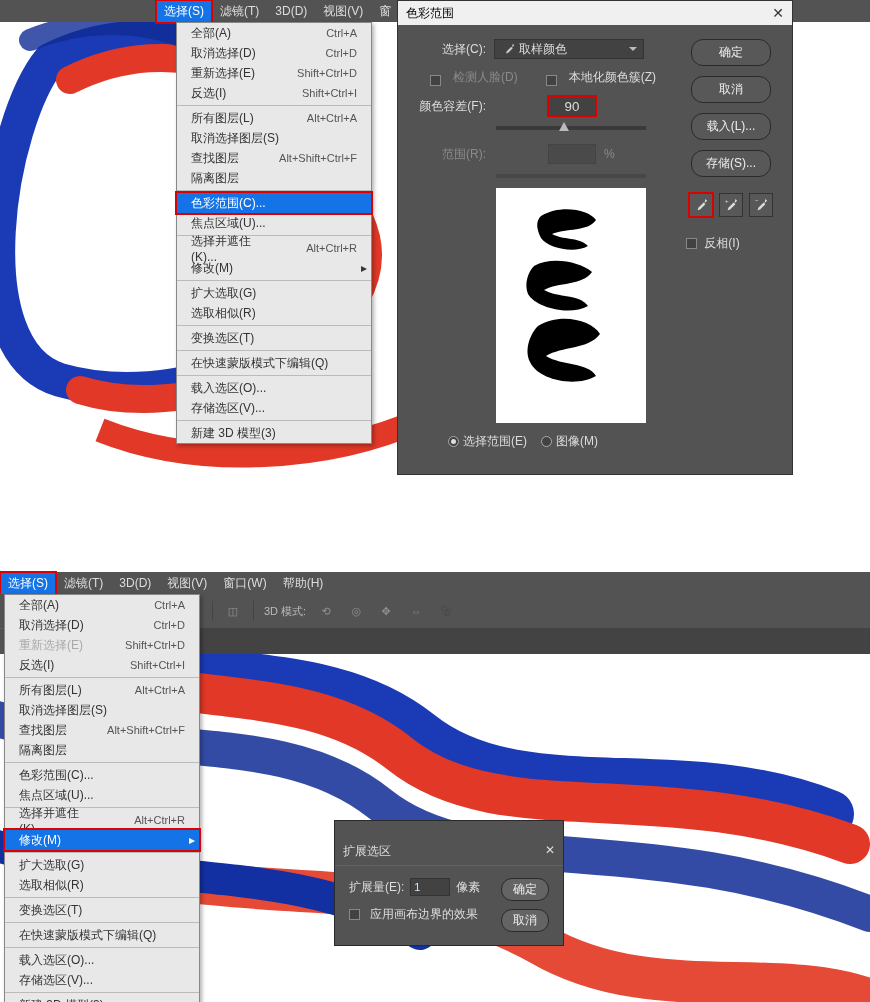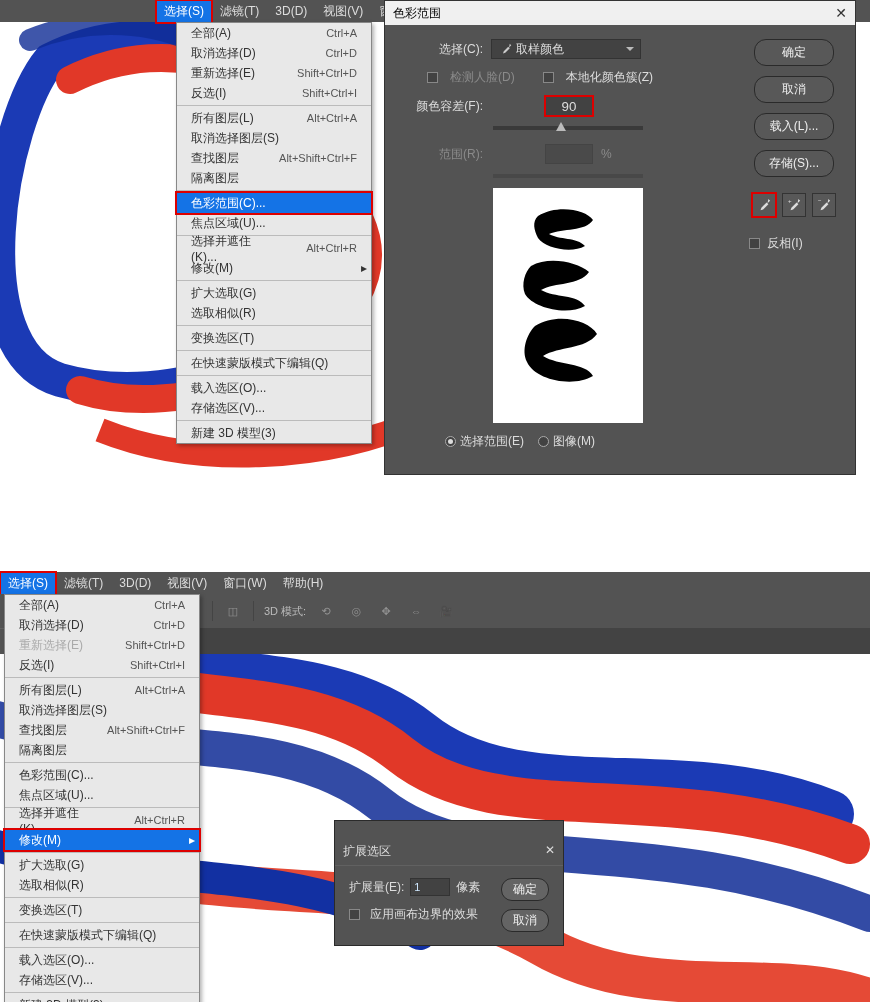--- a/index.html
+++ b/index.html
@@ -16,21 +16,21 @@
   .dropdown-row.highlighted { background: #1473e6; color: #fff; }
   .dropdown-row.highlighted.red-box { outline-offset: 0; }
   .dropdown-row .shortcut { margin-left: 30px; color: #555; font-size: 11px; }
   .dropdown-row.disabled { color: #aaa; }
   .dropdown-sep { border-top: 1px solid #bbb; margin: 2px 0; }
   .submenu-arrow { position: absolute; right: 4px; }
   
   .dialog { position: absolute; z-index: 10; background: #535353; border: 1px solid #333; color: #ddd; font-size: 12px; }
   .dialog-titlebar { display: flex; justify-content: space-between; align-items: center; background: #f0f0f0; color: #000; padding: 4px 8px; height: 24px; }
   .dialog-close { cursor: pointer; font-size: 14px; color: #333; }
-  .dialog-body { padding: 14px 16px; display: flex; gap: 16px; margin-left: 10px; }
+  .dialog-body { padding: 14px 16px; display: flex; gap: 16px; }
   .dialog-left { flex: 1; }
   .dialog-right { width: 90px; display: flex; flex-direction: column; gap: 10px; align-items: center; }
   .field-row { display: flex; align-items: center; gap: 8px; margin-bottom: 10px; font-size: 12px; }
   .field-label { width: 72px; text-align: right; }
   .select { background: #424242; border: 1px solid #333; padding: 2px 18px 2px 8px; width: 150px; position: relative; height: 20px; display: flex; align-items: center; }
   .select::after { content: ""; position: absolute; right: 6px; top: 7px; border: 4px solid transparent; border-top-color: #bbb; }
   .input-num { background: #424242; border: 1px solid #333; width: 48px; padding: 2px 4px; text-align: center; color: #ddd; height: 20px; }
   .slider-track { height: 4px; background: #3a3a3a; position: relative; margin: 4px 0 4px 82px; width: 150px; }
   .slider-thumb { position: absolute; top: -4px; width: 0; height: 0; border-left: 5px solid transparent; border-right: 5px solid transparent; border-bottom: 9px solid #bbb; transform: translateX(-50%); }
   .checkbox { width: 11px; height: 11px; border: 1px solid #888; background: #424242; display: inline-block; vertical-align: middle; margin-right: 4px; }
@@ -153,37 +153,37 @@
         <div class="dropdown-row" style="position: relative;">
           <span>存储选区(V)...</span>
         </div>
         <div class="dropdown-sep"></div>
         <div class="dropdown-row" style="position: relative;">
           <span>新建 3D 模型(3)</span>
         </div>
       </div>
   </div>
 
-  <div class="dialog" style="left:384px; top:0; width:472px;">
+  <div class="dialog" style="left:397px; top:0; width:396px;">
     <div class="dialog-titlebar">
       <span>色彩范围</span>
       <span class="dialog-close">✕</span>
     </div>
     <div class="dialog-body">
       <div class="dialog-left">
         <div class="field-row">
           <span class="field-label">选择(C):</span>
           <div class="select">
             <svg width="12" height="12" viewBox="0 0 16 16">
                 <path d="M13 1l2 2-3 3 1 1-6 6-3 1 1-3 6-6 1 1z" fill="#ccc"></path>
               </svg>
             <span style="margin-left:4px">取样颜色</span>
           </div>
         </div>
-        <div class="field-row disabled-text" style="margin-left:16px;">
+        <div class="field-row disabled-text" style="margin-left:16px;align-items:flex-end;">
           <span class="checkbox"></span>
           <span>检测人脸(D)</span>
           <span style="width:12px"></span>
           <span class="checkbox"></span>
           <span style="color:#ddd">本地化颜色簇(Z)</span>
         </div>
         <div class="field-row">
           <span class="field-label">颜色容差(F):</span>
           <span style="width:46px"></span>
           <input class="input-num red-box" value="90" style="">

